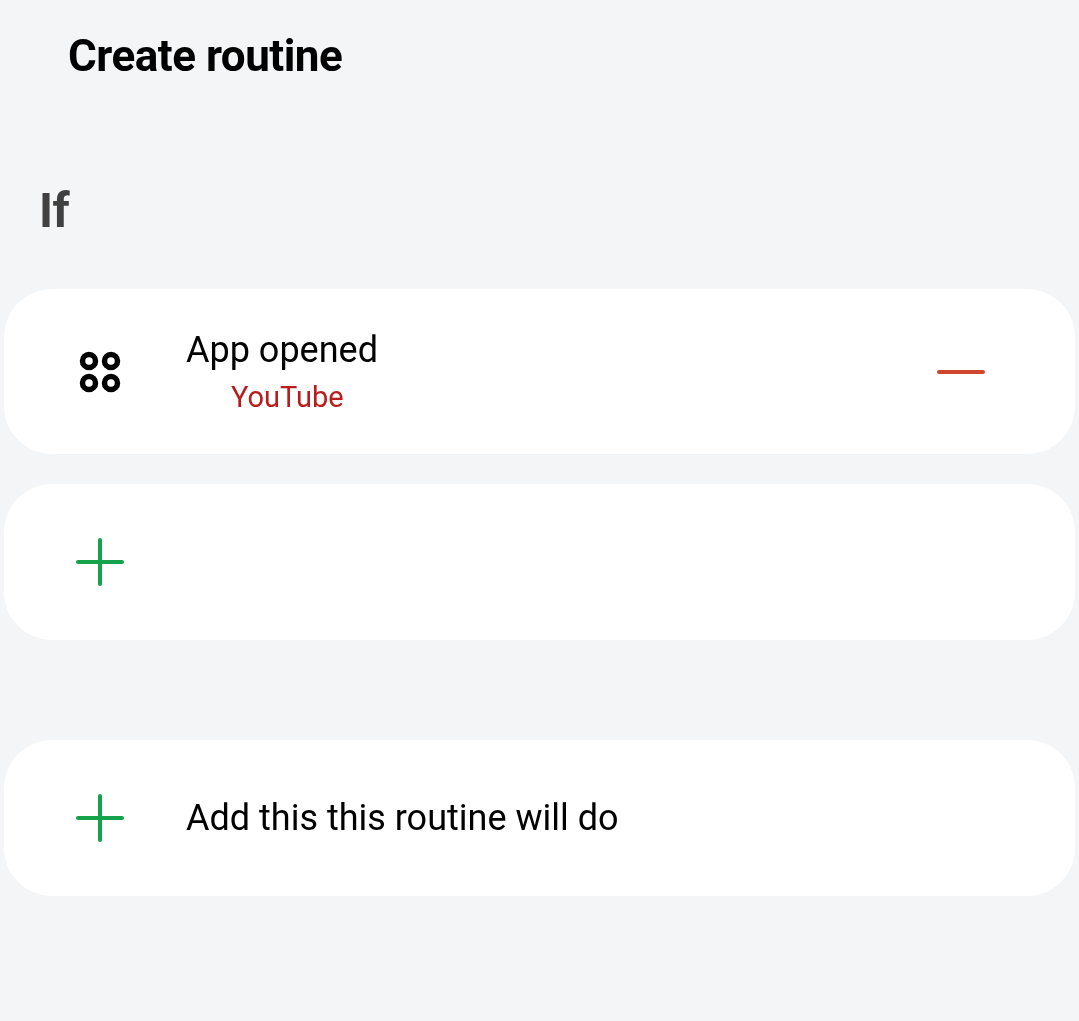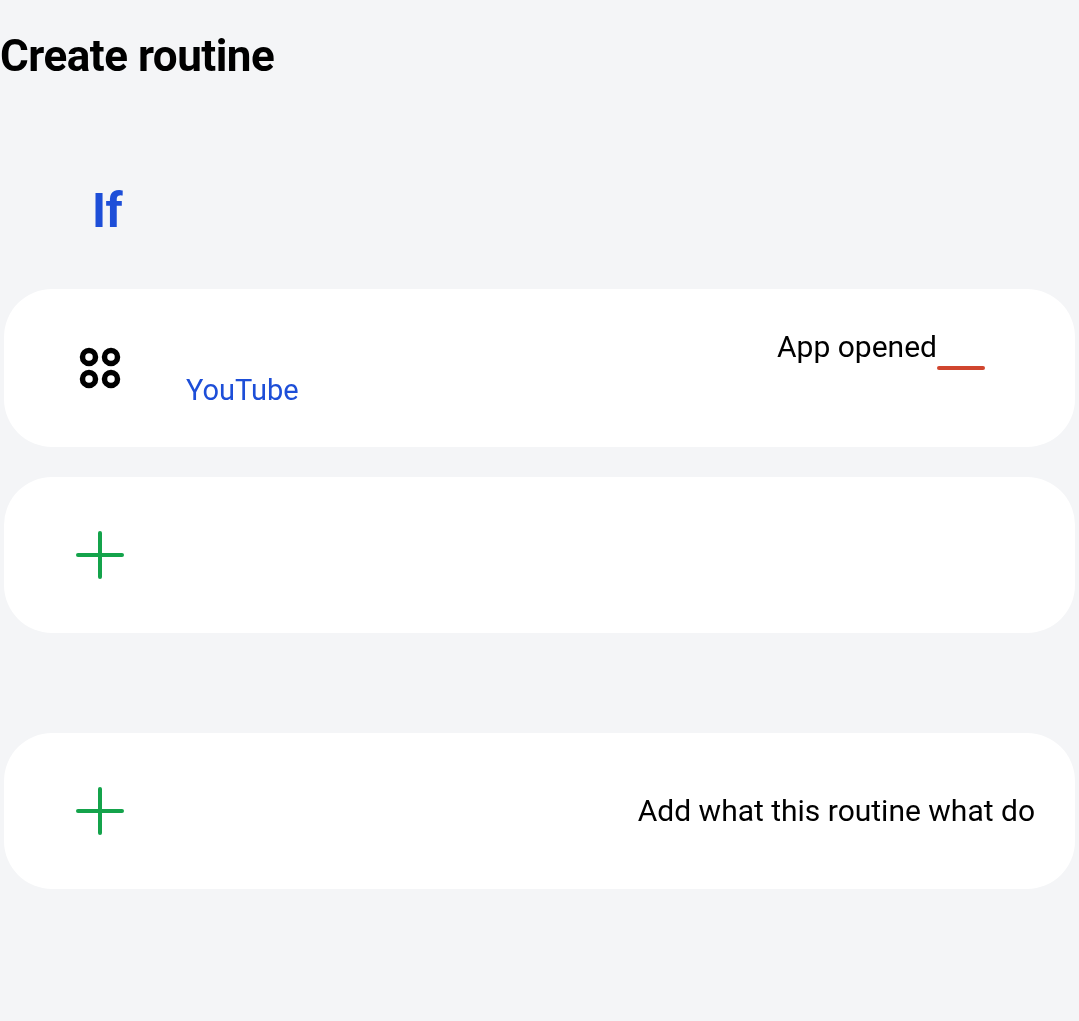--- a/index.html
+++ b/index.html
@@ -14,29 +14,30 @@
       height: 1021px;
       overflow: hidden;
     }
     .container {
       padding: 20px 0;
     }
     .page-title {
       font-size: 44px;
       font-weight: 700;
       color: #000;
+      padding-left: 68px;
       margin-top: 10px;
       margin-bottom: 100px;
       letter-spacing: -0.5px;
     }
     .section-title {
       font-size: 48px;
       font-weight: 700;
-      color: #1d4ed8;
-      padding-left: 92px;
+      color: #404040;
+      padding-left: 39px;
       margin-bottom: 50px;
       letter-spacing: -0.5px;
     }
     .card {
       background-color: #ffffff;
       border-radius: 48px;
       margin: 0 4px 30px 4px;
       padding: 40px 40px;
       display: flex;
       align-items: center;
@@ -47,31 +48,31 @@
       display: flex;
       justify-content: center;
       margin-left: 28px;
       margin-right: 58px;
       flex-shrink: 0;
     }
     .card-content {
       flex: 1;
     }
     .card-title {
-      font-size: 30px;
+      font-size: 36px;
       font-weight: 400;
       color: #000;
       line-height: 1.2;
-      text-align: right;
     }
     .card-subtitle {
       font-size: 29px;
       font-weight: 400;
-      color: #1d4ed8;
+      color: #b91c1c;
       margin-top: 8px;
+      margin-left: 45px;
     }
     .card-action {
       margin-right: 50px;
       flex-shrink: 0;
     }
     .spacer-large {
       height: 70px;
     }
     
     svg {
@@ -129,17 +130,17 @@
 
 
   <div class="card">
     <div class="card-icon-wrap">
       <svg class="plus-icon-green" viewBox="0 0 48 48">
         <line x1="24" y1="2" x2="24" y2="46" stroke="#14a34b" stroke-width="4" stroke-linecap="round"></line>
         <line x1="2" y1="24" x2="46" y2="24" stroke="#14a34b" stroke-width="4" stroke-linecap="round"></line>
       </svg>
     </div>
     <div class="card-content">
-      <div class="card-title">Add what this routine what do</div>
+      <div class="card-title">Add this this routine will do</div>
     </div>
   </div>
 
 </div>
 
 </body></html>

